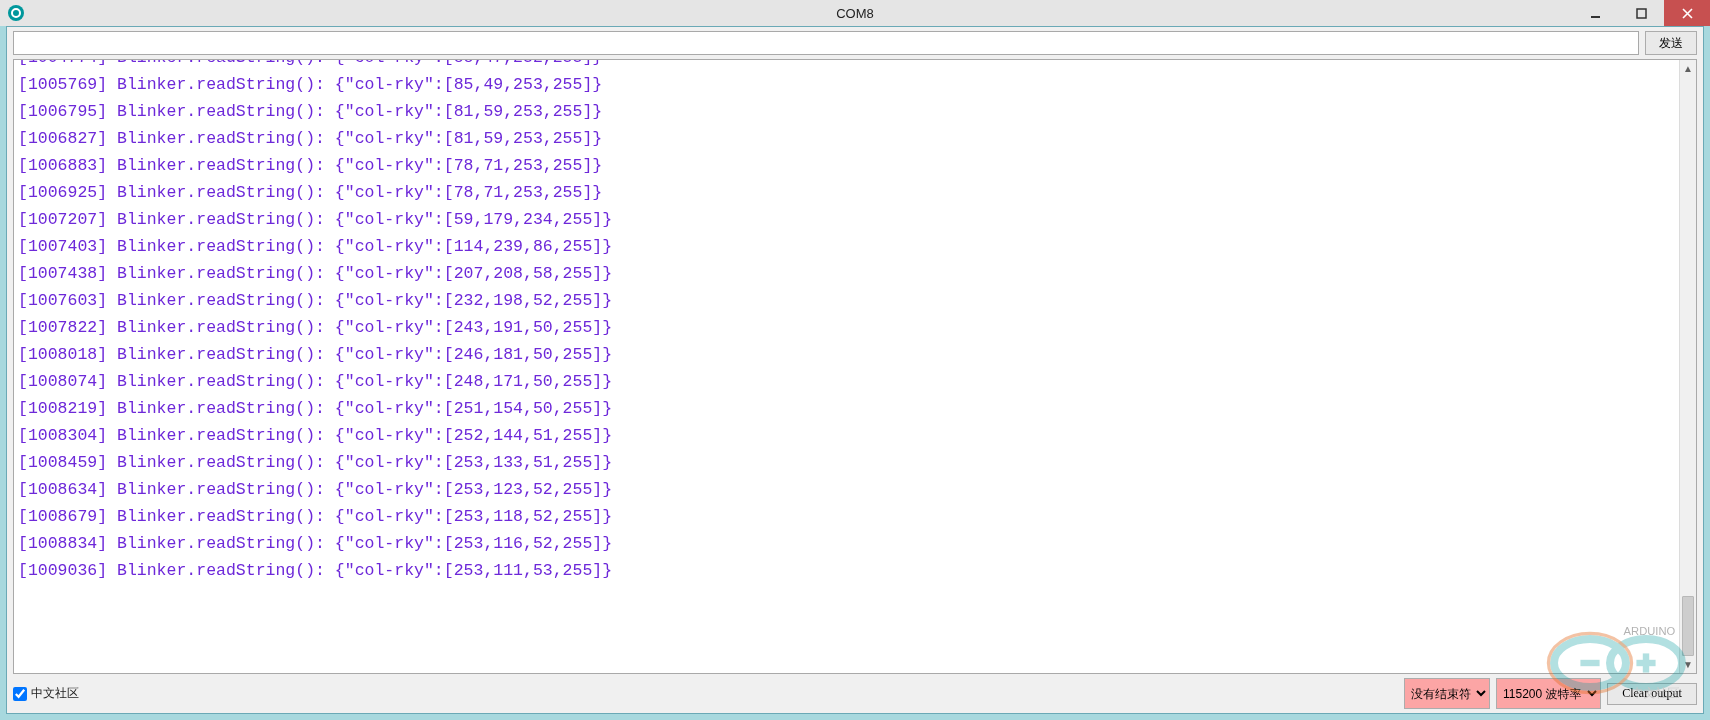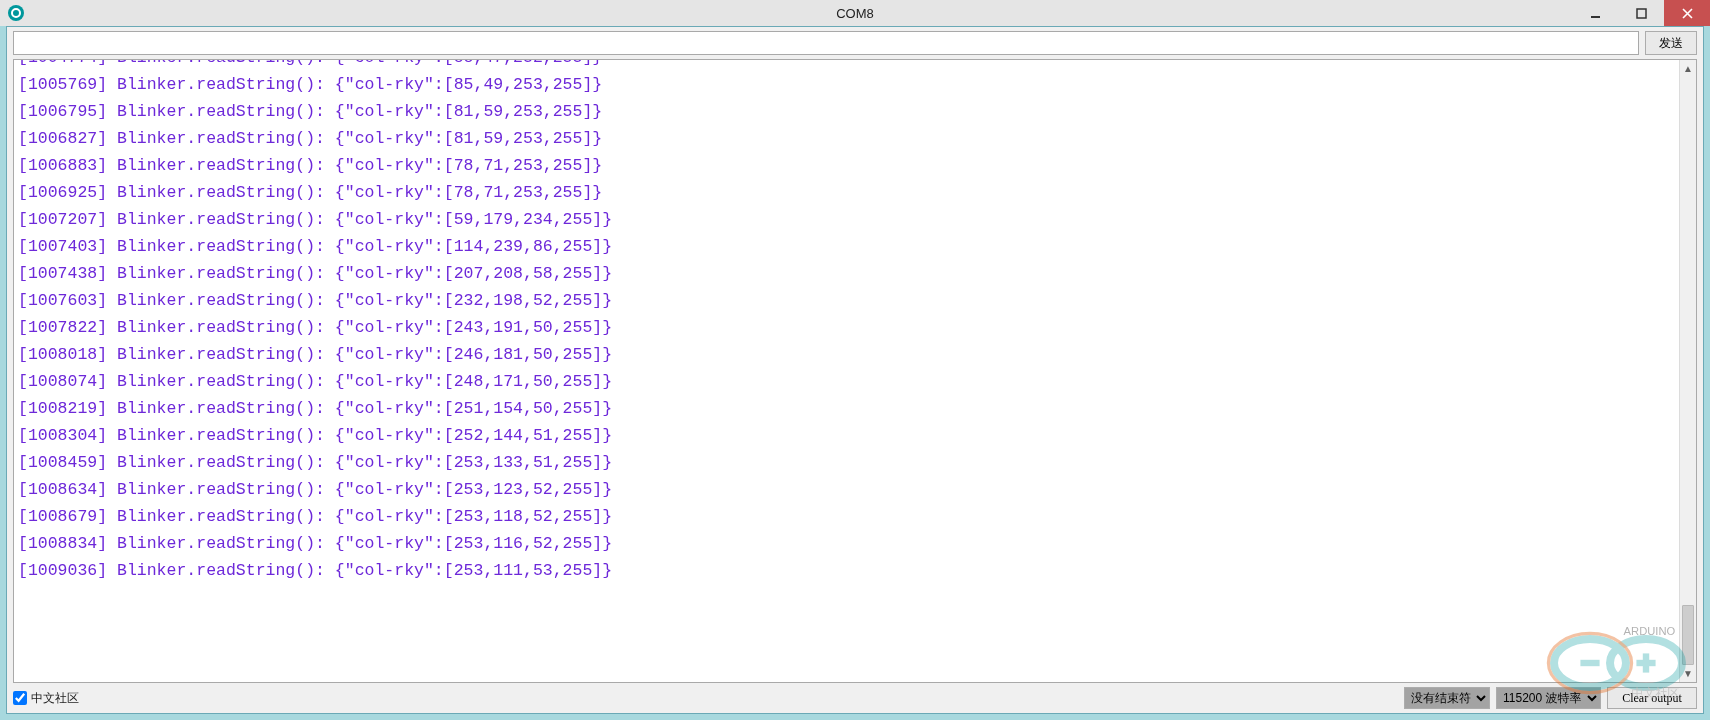--- a/index.html
+++ b/index.html
@@ -26,21 +26,21 @@
   .console .line:first-child { margin-top: -16px; }
   .scrollbar { position: absolute; right: 0; top: 0; bottom: 0; width: 17px; background: #f0f0f0; border-left: 1px solid #dcdcdc; display: flex; flex-direction: column; }
   .scrollbar .arrow { height: 17px; display: flex; align-items: center; justify-content: center; color: #606060; font-size: 10px; }
   .scrollbar .track { flex: 1; position: relative; }
   .scrollbar .thumb { position: absolute; left: 2px; right: 2px; bottom: 0; height: 60px; background: #cdcdcd; border: 1px solid #b8b8b8; border-radius: 1px; }
 
   .status-row { display: flex; align-items: center; padding: 4px 6px; font-size: 12px; gap: 6px; }
   .status-row .spacer { flex: 1; }
   .status-row label { display: flex; align-items: center; gap: 4px; color: #222; cursor: pointer; }
   .status-row input[type=checkbox] { width: 14px; height: 14px; margin: 0; }
-  .status-row select { height: 22px; border: 1px solid #acacac; background: #a3a3a3; font-size: 12px; padding: 0 2px; }
+  .status-row select { height: 31px; border: 1px solid #acacac; background: #fca5a5; font-size: 12px; padding: 0 2px; }
   .status-row .clear { min-width: 90px; height: 22px; border: 1px solid #acacac; background: #e9e9e9; font-size: 12px; cursor: pointer; font-family: Liberation Serif, serif; }
 
   .watermark { position: absolute; right: 16px; bottom: 8px; pointer-events: none; opacity: 0.6; }
   .watermark svg { width: 160px; height: 90px; }
 </style>
 </head>
 <body>
 
 <div class="titlebar">
   <div class="app-icon"></div>

